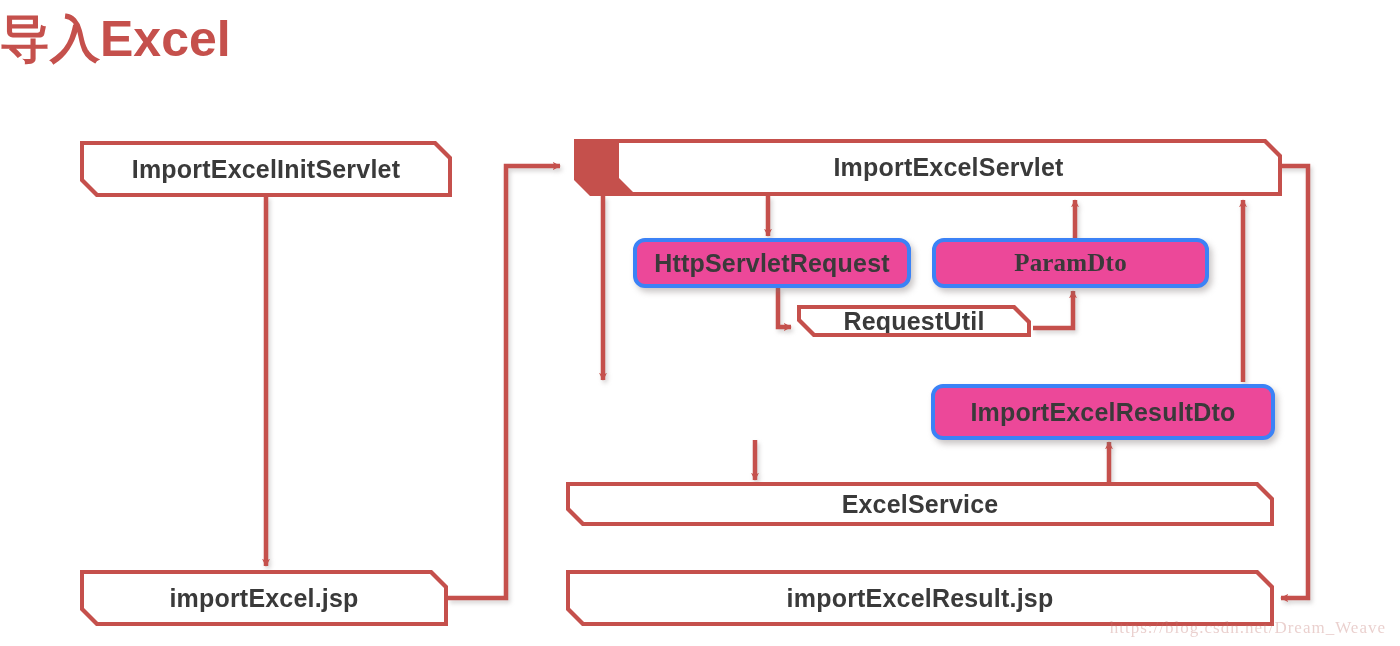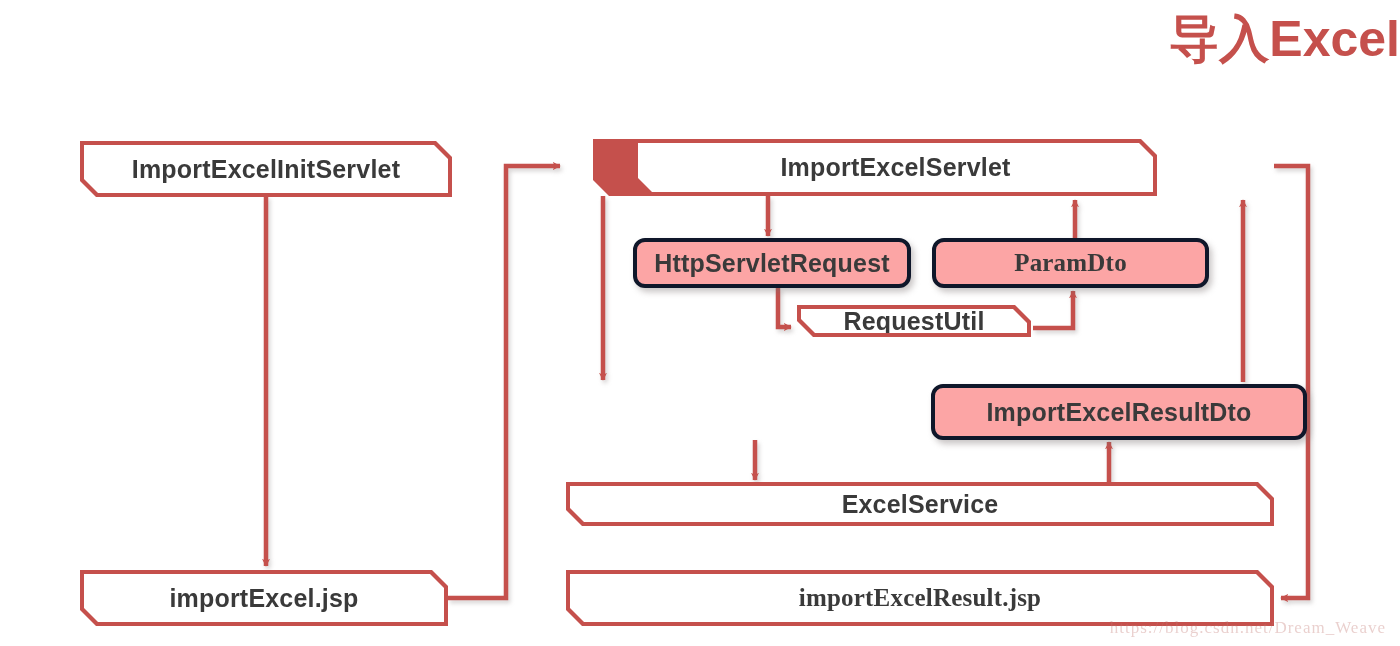--- a/index.html
+++ b/index.html
@@ -9,38 +9,38 @@
     font-family:"Liberation Sans","DejaVu Sans",sans-serif;
     overflow:hidden;
     position:relative;
   }
   #stage{position:absolute;left:0;top:0;width:1400px;height:646px;}
 
   
   .title{
     position:absolute;
     left:0;top:4px;width:1400px;
-    text-align:right;
+    text-align:left;
     font-size:50px;
     font-weight:bold;
     color:#C5504C;
     letter-spacing:0px;
     line-height:70px;
     user-select:none;
   }
 
   
   #wires{position:absolute;left:0;top:0;width:1400px;height:646px;pointer-events:none;}
 
   
   .node{
     position:absolute;
     box-sizing:border-box;
-    background:#fca5a5;
-    border:4px solid #0f172a;
+    background:#ec4899;
+    border:4px solid #3b82f6;
     display:flex;align-items:center;justify-content:center;
     color:#3A3A3A;
     font-weight:bold;
     font-size:25px;
     letter-spacing:.2px;
     filter:drop-shadow(3px 4px 3px rgba(120,110,110,.40));
     z-index:3;
     white-space:nowrap;
   }
   
@@ -116,52 +116,52 @@
         <span>ImportExcelInitServlet</span>
       </div>
   </div>
 
   <div class="node bevel" style="left:80px;top:570px;width:368px;height:56px;">
     <div class="inner">
         <span>importExcel.jsp</span>
       </div>
   </div>
 
-  <div class="node bevel" style="left:593px;top:139px;width:564px;height:57px;padding-left:45px;">
+  <div class="node bevel" style="left:574px;top:139px;width:708px;height:57px;padding-left:45px;">
     <div class="inner">
         <span>ImportExcelServlet</span>
       </div>
   </div>
 
   <div class="node round" style="left:633px;top:238px;width:278px;height:50px;">
     <span>HttpServletRequest</span>
   </div>
 
   <div class="node round" style="left:932px;top:238px;width:277px;height:50px;font-family:Liberation Serif, serif;">
     <span>ParamDto</span>
   </div>
 
   <div class="node bevel" style="left:797px;top:305px;width:234px;height:32px;">
     <div class="inner">
         <span>RequestUtil</span>
       </div>
   </div>
 
 
-  <div class="node round" style="left:931px;top:384px;width:376px;height:56px;">
+  <div class="node round" style="left:931px;top:384px;width:344px;height:56px;">
     <span>ImportExcelResultDto</span>
   </div>
 
   <div class="node bevel" style="left:566px;top:482px;width:708px;height:44px;">
     <div class="inner">
         <span>ExcelService</span>
       </div>
   </div>
 
-  <div class="node bevel" style="left:566px;top:570px;width:708px;height:56px;font-family:Liberation Serif, serif;">
+  <div class="node bevel" style="left:566px;top:570px;width:708px;height:56px;">
     <div class="inner">
         <span>importExcelResult.jsp</span>
       </div>
   </div>
 
   <div class="watermark">https://blog.csdn.net/Dream_Weave</div>
 
 </div>
 
 </body></html>

